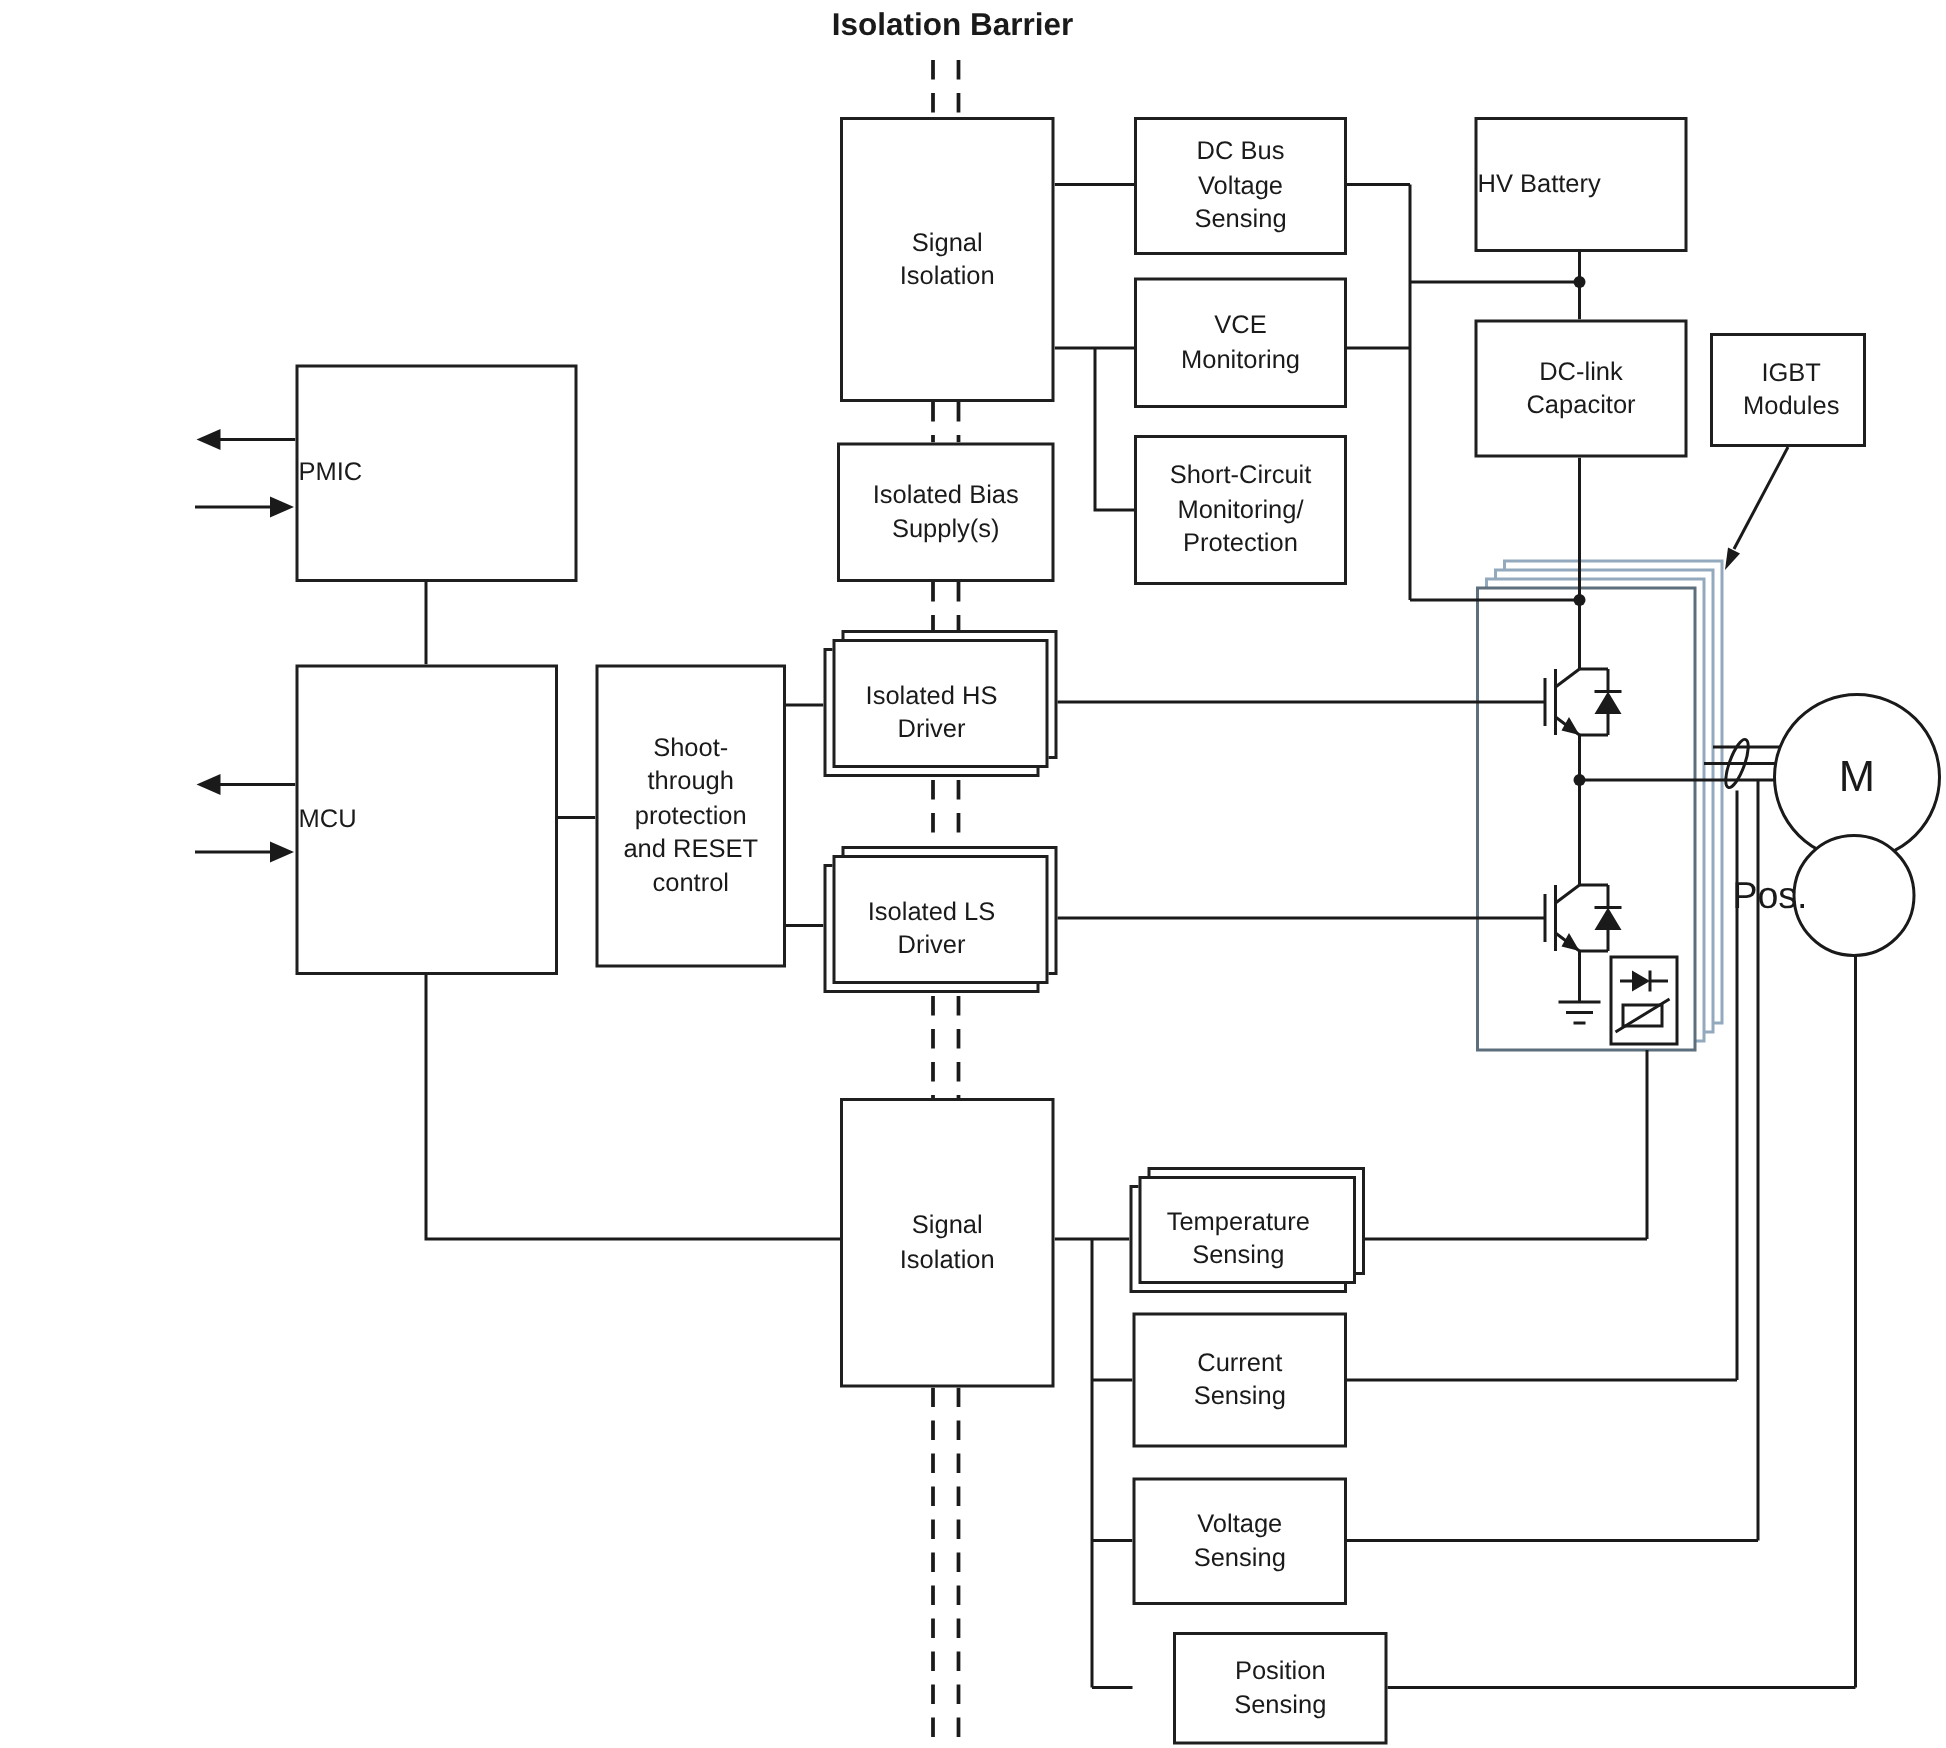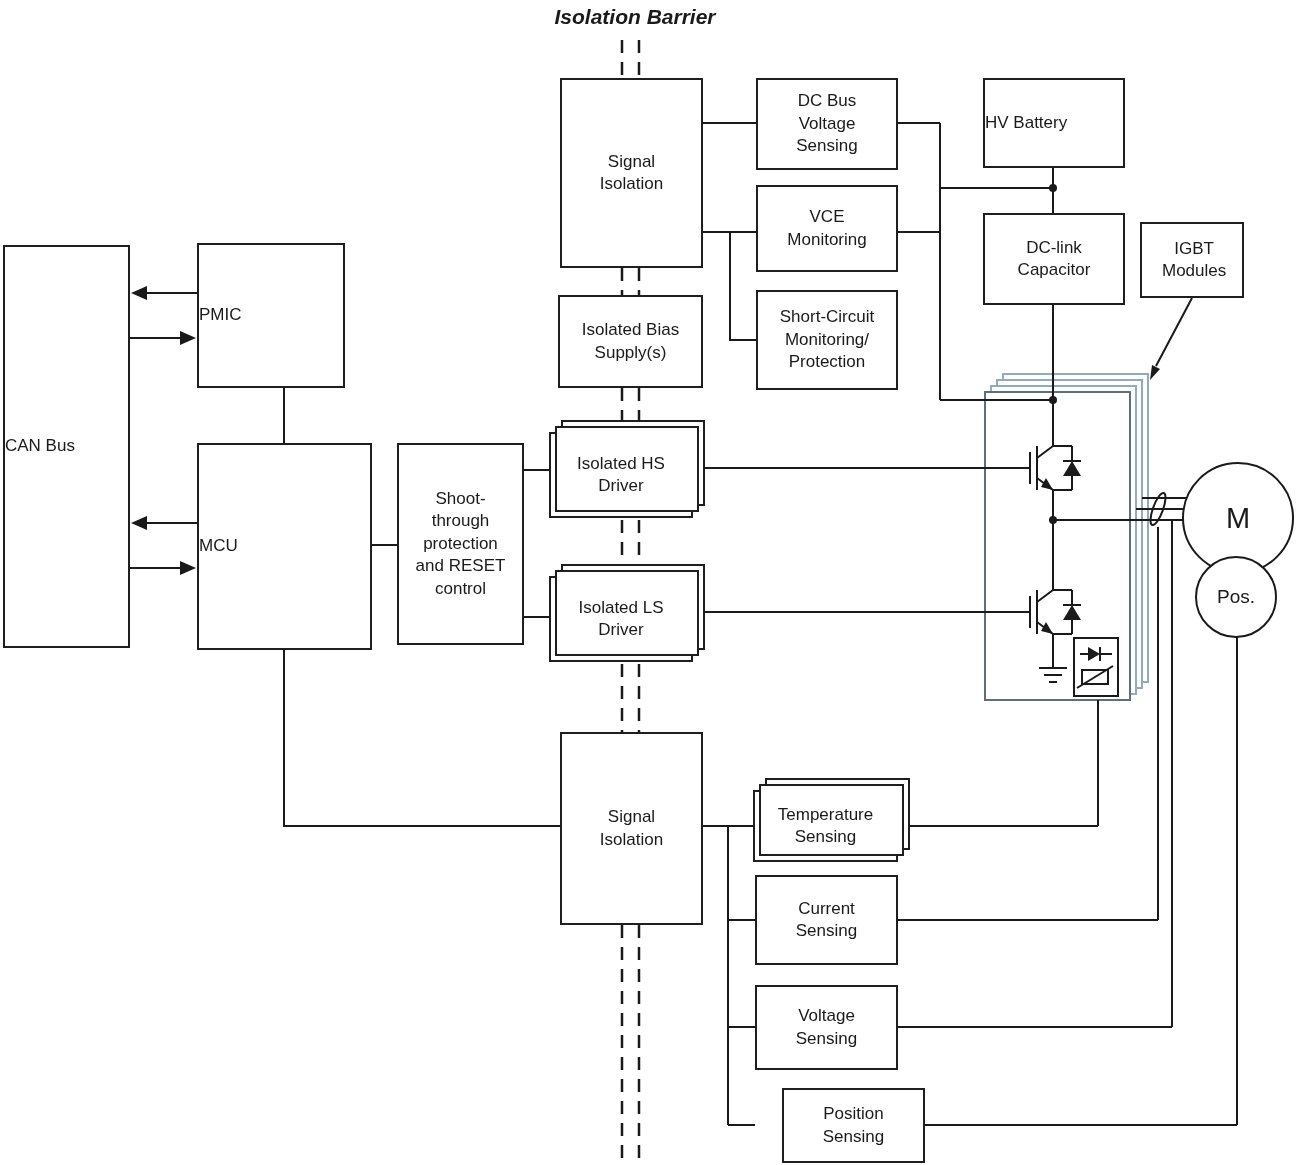--- a/index.html
+++ b/index.html
@@ -7,24 +7,24 @@
   .canvas{position:relative;width:1297px;height:1165px;background:#fff;overflow:hidden}
   svg.wires{position:absolute;left:0;top:0;z-index:0}
   .node{position:absolute;z-index:1;display:flex;align-items:center;justify-content:flex-start;
         text-align:center;border:2px solid #1f1f1f;background:#fff;font-size:17px;line-height:1.32}
   .stacked::before,.stacked::after{content:"";position:absolute;border:2px solid #1f1f1f;background:#fff}
   .stacked::before{left:4px;top:-8px;right:-8px;bottom:4px;z-index:-1}
   .stacked::after{left:10px;top:-14px;right:-14px;bottom:10px;z-index:-2}
   .pad24{padding:0 28px}.pad21{padding:0 21px}.pad18{padding:0 18px}.pad16{padding:0 16px}
   .pad12{padding:0 12px}.pad11{padding:0 11px}.pad22{padding:0 22px}.pad20{padding:0 20px}
   .title{position:absolute;left:470px;top:5px;width:330px;z-index:1;text-align:center;
-         font-size:21px;font-style:italic;font-weight:bold;font-weight:600}
+         font-size:21px;font-weight:bold;font-weight:600}
   .circle-label{position:absolute;z-index:2;display:flex;align-items:center;justify-content:center;background:transparent}
   .motor-label{left:1208px;top:498px;width:60px;height:40px;font-size:29px}
-  .pos-label{left:1206px;top:584px;width:60px;height:26px;font-size:19px}
+  .pos-label{left:1150px;top:584px;width:60px;height:26px;font-size:25px}
 </style>
 </head>
 <body>
 
 <div class="canvas">
 
   <svg class="wires" width="1297" height="1165" viewBox="0 0 1297 1165">
 
     <g fill="#ffffff" stroke-width="2">
       <rect x="1003" y="374" width="145" height="308" stroke="#93a9bd"></rect>
@@ -136,25 +136,22 @@
       <path d="M1142,498 H1189"></path>
     </g>
     <ellipse cx="1158" cy="509" rx="5" ry="17" transform="rotate(20 1158 509)" fill="none" stroke="#1a1a1a" stroke-width="2"></ellipse>
 
     <circle cx="1238" cy="518" r="55" fill="#ffffff" stroke="#1a1a1a" stroke-width="2"></circle>
     <circle cx="1236" cy="597" r="40" fill="#ffffff" stroke="#1a1a1a" stroke-width="2"></circle>
   </svg>
 
   <div class="title">Isolation Barrier</div>
 
-  <div class="node" style="left:3px;top:245px;width:127px;height:403px">
-    <span>CAN Bus</span>
-  </div>
-
-  <div class="node" style="left:197px;top:243px;width:148px;height:145px">
+
+  <div class="node" style="left:197px;top:243px;width:188px;height:145px">
     <span>PMIC</span>
   </div>
 
   <div class="node" style="left:197px;top:443px;width:175px;height:207px">
     <span>MCU</span>
   </div>
 
   <div class="node pad16" style="left:397px;top:443px;width:127px;height:202px">
     <span>Shoot-through protection and RESET control</span>
   </div>

